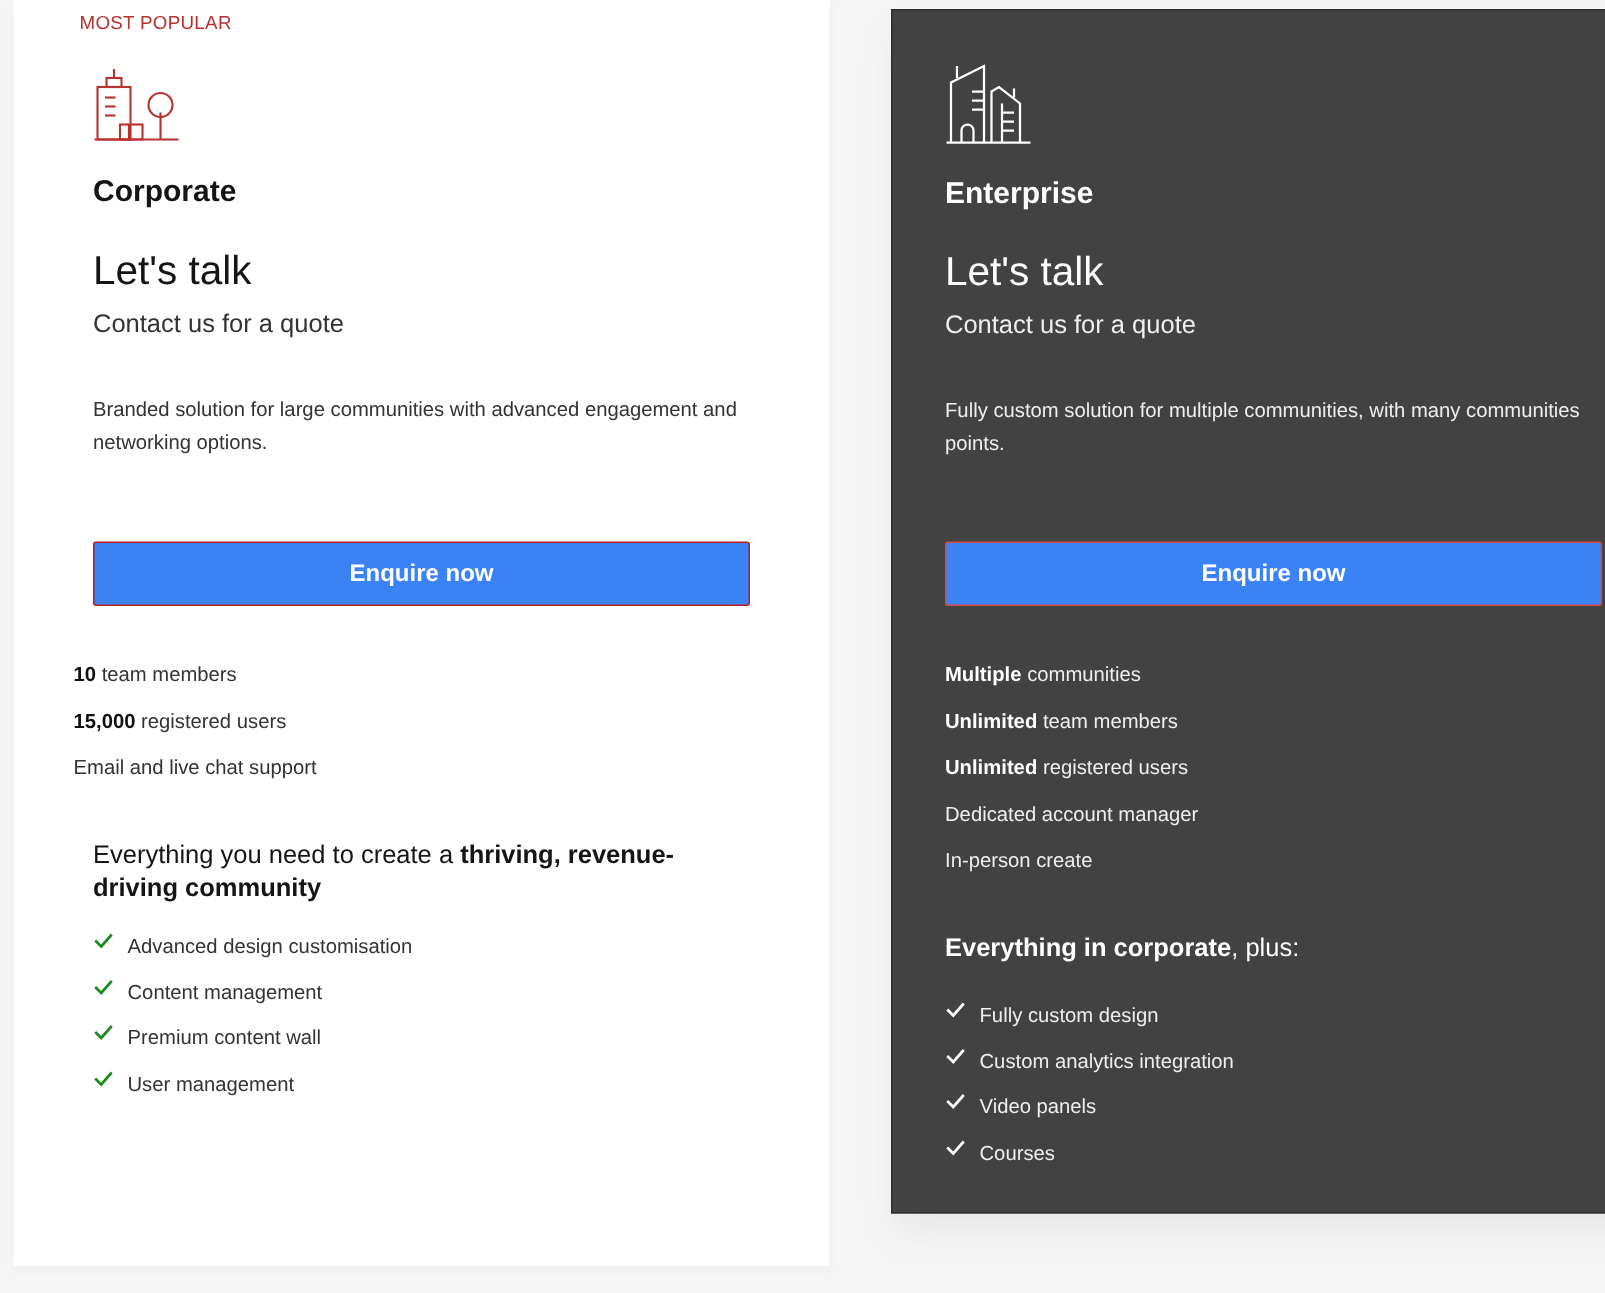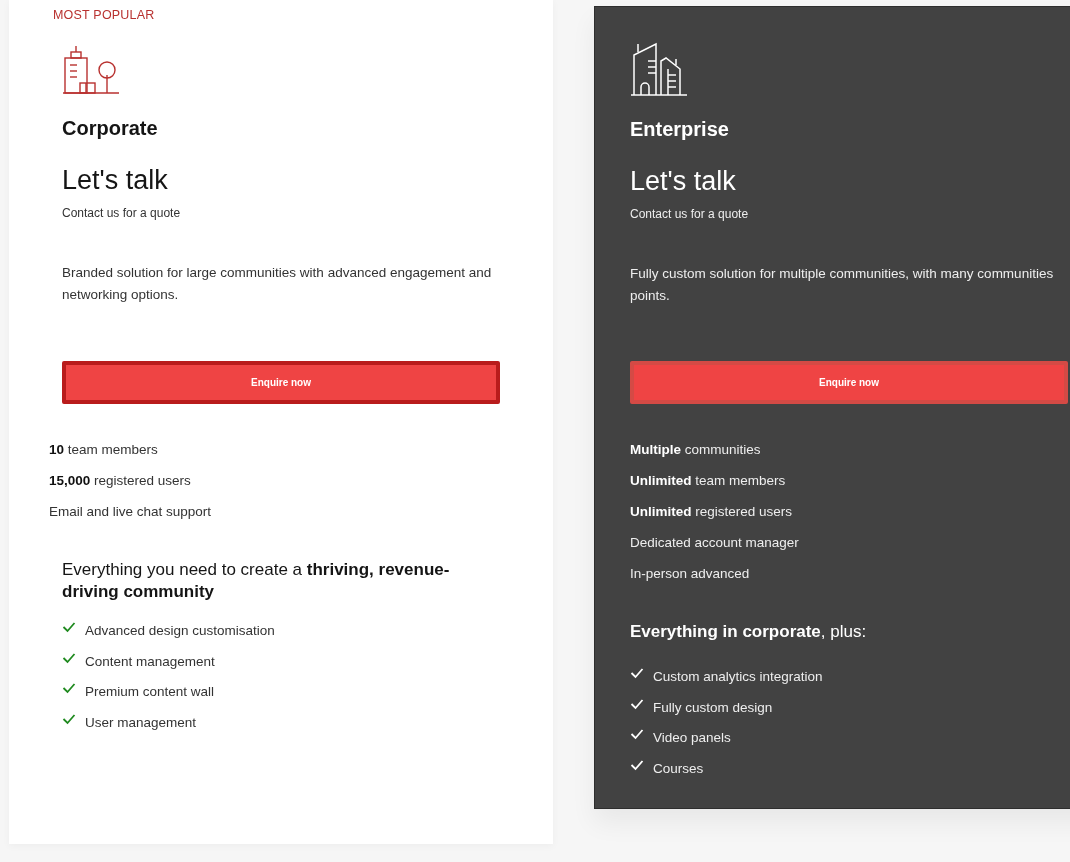--- a/index.html
+++ b/index.html
@@ -49,42 +49,42 @@
       position: absolute;
       left: 53px; top: 165px;
       font-size: 27px;
       font-weight: normal;
       color: #151515;
     }
     .card-enterprise .price { left: 35px; top: 159px; color: #ffffff; }
     .price-sub {
       position: absolute;
       left: 53px; top: 206px;
-      font-size: 12px;
+      font-size: 17px;
       color: #333;
     }
     .card-enterprise .price-sub { left: 35px; top: 200px; color: #eeeeee; }
     .description {
       position: absolute;
       left: 53px; top: 262px;
       width: 450px;
       font-size: 13.5px;
       line-height: 22px;
       color: #333;
     }
     .card-enterprise .description { left: 35px; top: 256px; color: #eeeeee; }
     .enquire-btn {
       position: absolute;
       left: 53px; top: 361px;
       width: 438px; height: 43px;
-      background: #ef4444;
-      border: 4px solid #b91c1c;
+      background: #3b82f6;
+      border: 1px solid #b91c1c;
       border-radius: 2px;
       color: #ffffff;
-      font-size: 10px;
+      font-size: 16px;
       font-weight: bold;
       display: flex; align-items: center; justify-content: center;
       cursor: pointer;
     }
     .card-enterprise .enquire-btn { left: 35px; top: 354px; width: 438px; border-color: #d44a45; }
     .limits {
       position: absolute;
       left: 40px; top: 440px;
       list-style: none;
       font-size: 13.5px;
@@ -200,42 +200,42 @@
   <div class="price-sub">Contact us for a quote</div>
   <div class="description">Fully custom solution for multiple communities, with many communities points.</div>
 
   <button class="enquire-btn">Enquire now</button>
 
   <ul class="limits">
     <li><b>Multiple</b><span> communities</span></li>
     <li><b>Unlimited</b><span> team members</span></li>
     <li><b>Unlimited</b><span> registered users</span></li>
     <li><span>Dedicated account manager</span></li>
-    <li><span>In-person advanced</span></li>
+    <li><span>In-person create</span></li>
   </ul>
 
   <div class="features-heading"><b>Everything in corporate</b><span>, plus:</span></div>
 
   <ul class="features">
     <li>
       <svg class="check" viewBox="0 0 14 12">
           <polyline points="1.5,6 5.5,10 12.5,2" fill="none" stroke="#ffffff" stroke-width="1.8"></polyline>
         </svg>
+      <span>Fully custom design</span>
+    </li>
+    <li>
+      <svg class="check" viewBox="0 0 14 12">
+          <polyline points="1.5,6 5.5,10 12.5,2" fill="none" stroke="#ffffff" stroke-width="1.8"></polyline>
+        </svg>
       <span>Custom analytics integration</span>
     </li>
     <li>
       <svg class="check" viewBox="0 0 14 12">
           <polyline points="1.5,6 5.5,10 12.5,2" fill="none" stroke="#ffffff" stroke-width="1.8"></polyline>
         </svg>
-      <span>Fully custom design</span>
-    </li>
-    <li>
-      <svg class="check" viewBox="0 0 14 12">
-          <polyline points="1.5,6 5.5,10 12.5,2" fill="none" stroke="#ffffff" stroke-width="1.8"></polyline>
-        </svg>
       <span>Video panels</span>
     </li>
     <li>
       <svg class="check" viewBox="0 0 14 12">
           <polyline points="1.5,6 5.5,10 12.5,2" fill="none" stroke="#ffffff" stroke-width="1.8"></polyline>
         </svg>
       <span>Courses</span>
     </li>
   </ul>
 </div>

